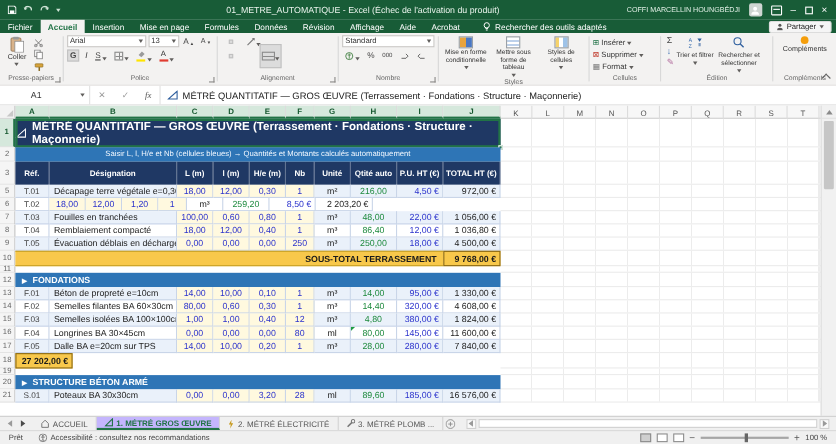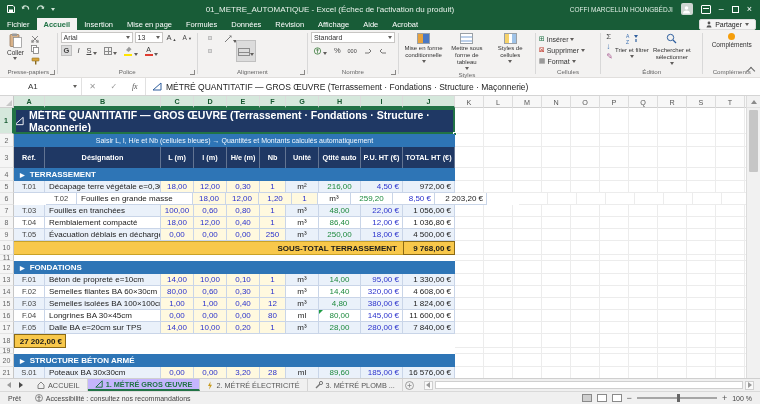--- a/index.html
+++ b/index.html
@@ -190,20 +190,27 @@
       <div class="menu-tab active">Accueil</div>
       <div class="menu-tab">Insertion</div>
       <div class="menu-tab">Mise en page</div>
       <div class="menu-tab">Formules</div>
       <div class="menu-tab">Données</div>
       <div class="menu-tab">Révision</div>
       <div class="menu-tab">Affichage</div>
       <div class="menu-tab">Aide</div>
       <div class="menu-tab">Acrobat</div>
     </div>
+  <div class="menu-search">
+    <svg width="7" height="9" viewBox="0 0 7 9">
+        <circle cx="3.5" cy="3" r="2.4" fill="none" stroke="#fff" stroke-width="0.9"></circle>
+        <path d="M2.3 6h2.4M2.7 7.3h1.6" stroke="#fff" stroke-width="0.9"></path>
+      </svg>
+    <span>Rechercher des outils adaptés</span>
+  </div>
   <div class="share-btn">
     <svg width="6" height="7" viewBox="0 0 6 7">
         <circle cx="3" cy="2" r="1.4" fill="#555"></circle>
         <path d="M0.5 6.5 a2.5 2.2 0 0 1 5 0z" fill="#555"></path>
       </svg>
     <span>Partager</span>
     <span class="caret"></span>
   </div>
 </div>
 
@@ -531,51 +538,40 @@
           <div class="head-cell" style="width: 33px;">l (m)</div>
           <div class="head-cell" style="width: 33px;">H/e (m)</div>
           <div class="head-cell" style="width: 26px;">Nb</div>
           <div class="head-cell" style="width: 33px;">Unité</div>
           <div class="head-cell" style="width: 42px;">Qtité auto</div>
           <div class="head-cell" style="width: 42px;">P.U. HT (€)</div>
           <div class="head-cell" style="width: 52px;">TOTAL HT (€)</div>
         </div>
         <div class="row-filler"></div>
       </div>
-      <div class="sheet-row" style="height: 13px;">
-        <div class="rownum">4</div>
-        <div class="rowbody">
-          <div class="section-cell" style="width: 441px;">
-            <div class="arr">▶</div>
-            <span>TERRASSEMENT</span>
-          </div>
-        </div>
-        <div class="row-filler"></div>
-      </div>
       <div class="sheet-row" style="height: 12px;">
         <div class="rownum">5</div>
         <div class="rowbody">
           <div class="cell c-center ref-cell" style="width: 31px; background: var(--shade);">T.01</div>
           <div class="cell c-left" style="width: 116px; background: var(--shade);">Décapage terre végétale e=0,30m</div>
           <div class="cell c-center input-cell" style="width: 33px;">18,00</div>
           <div class="cell c-center input-cell" style="width: 33px;">12,00</div>
           <div class="cell c-center input-cell" style="width: 33px;">0,30</div>
           <div class="cell c-center input-cell" style="width: 26px;">1</div>
           <div class="cell c-center" style="width: 33px; background: var(--shade);">m²</div>
           <div class="cell c-center qty-cell" style="width: 42px; background: var(--shade);">216,00</div>
           <div class="cell c-right pu-cell" style="width: 42px; background: var(--shade);">4,50 €</div>
           <div class="cell c-right" style="width: 52px; background: var(--shade);">972,00 €</div>
         </div>
         <div class="row-filler"></div>
       </div>
-      <div class="sheet-row" style="height: 12px; gap: 32px;">
+      <div class="sheet-row" style="height: 12px;">
         <div class="rownum">6</div>
         <div class="rowbody">
           <div class="cell c-center ref-cell" style="width: 31px;">T.02</div>
-          <div class="cell c-left" style="width: 116px;">Fouilles en grande masse</div>
           <div class="cell c-center input-cell" style="width: 33px;">18,00</div>
           <div class="cell c-center input-cell" style="width: 33px;">12,00</div>
           <div class="cell c-center input-cell" style="width: 33px;">1,20</div>
           <div class="cell c-center input-cell" style="width: 26px;">1</div>
           <div class="cell c-center" style="width: 33px;">m³</div>
           <div class="cell c-center qty-cell" style="width: 42px;">259,20</div>
           <div class="cell c-right pu-cell" style="width: 42px;">8,50 €</div>
           <div class="cell c-right" style="width: 52px;">2 203,20 €</div>
         </div>
         <div class="row-filler"></div>

